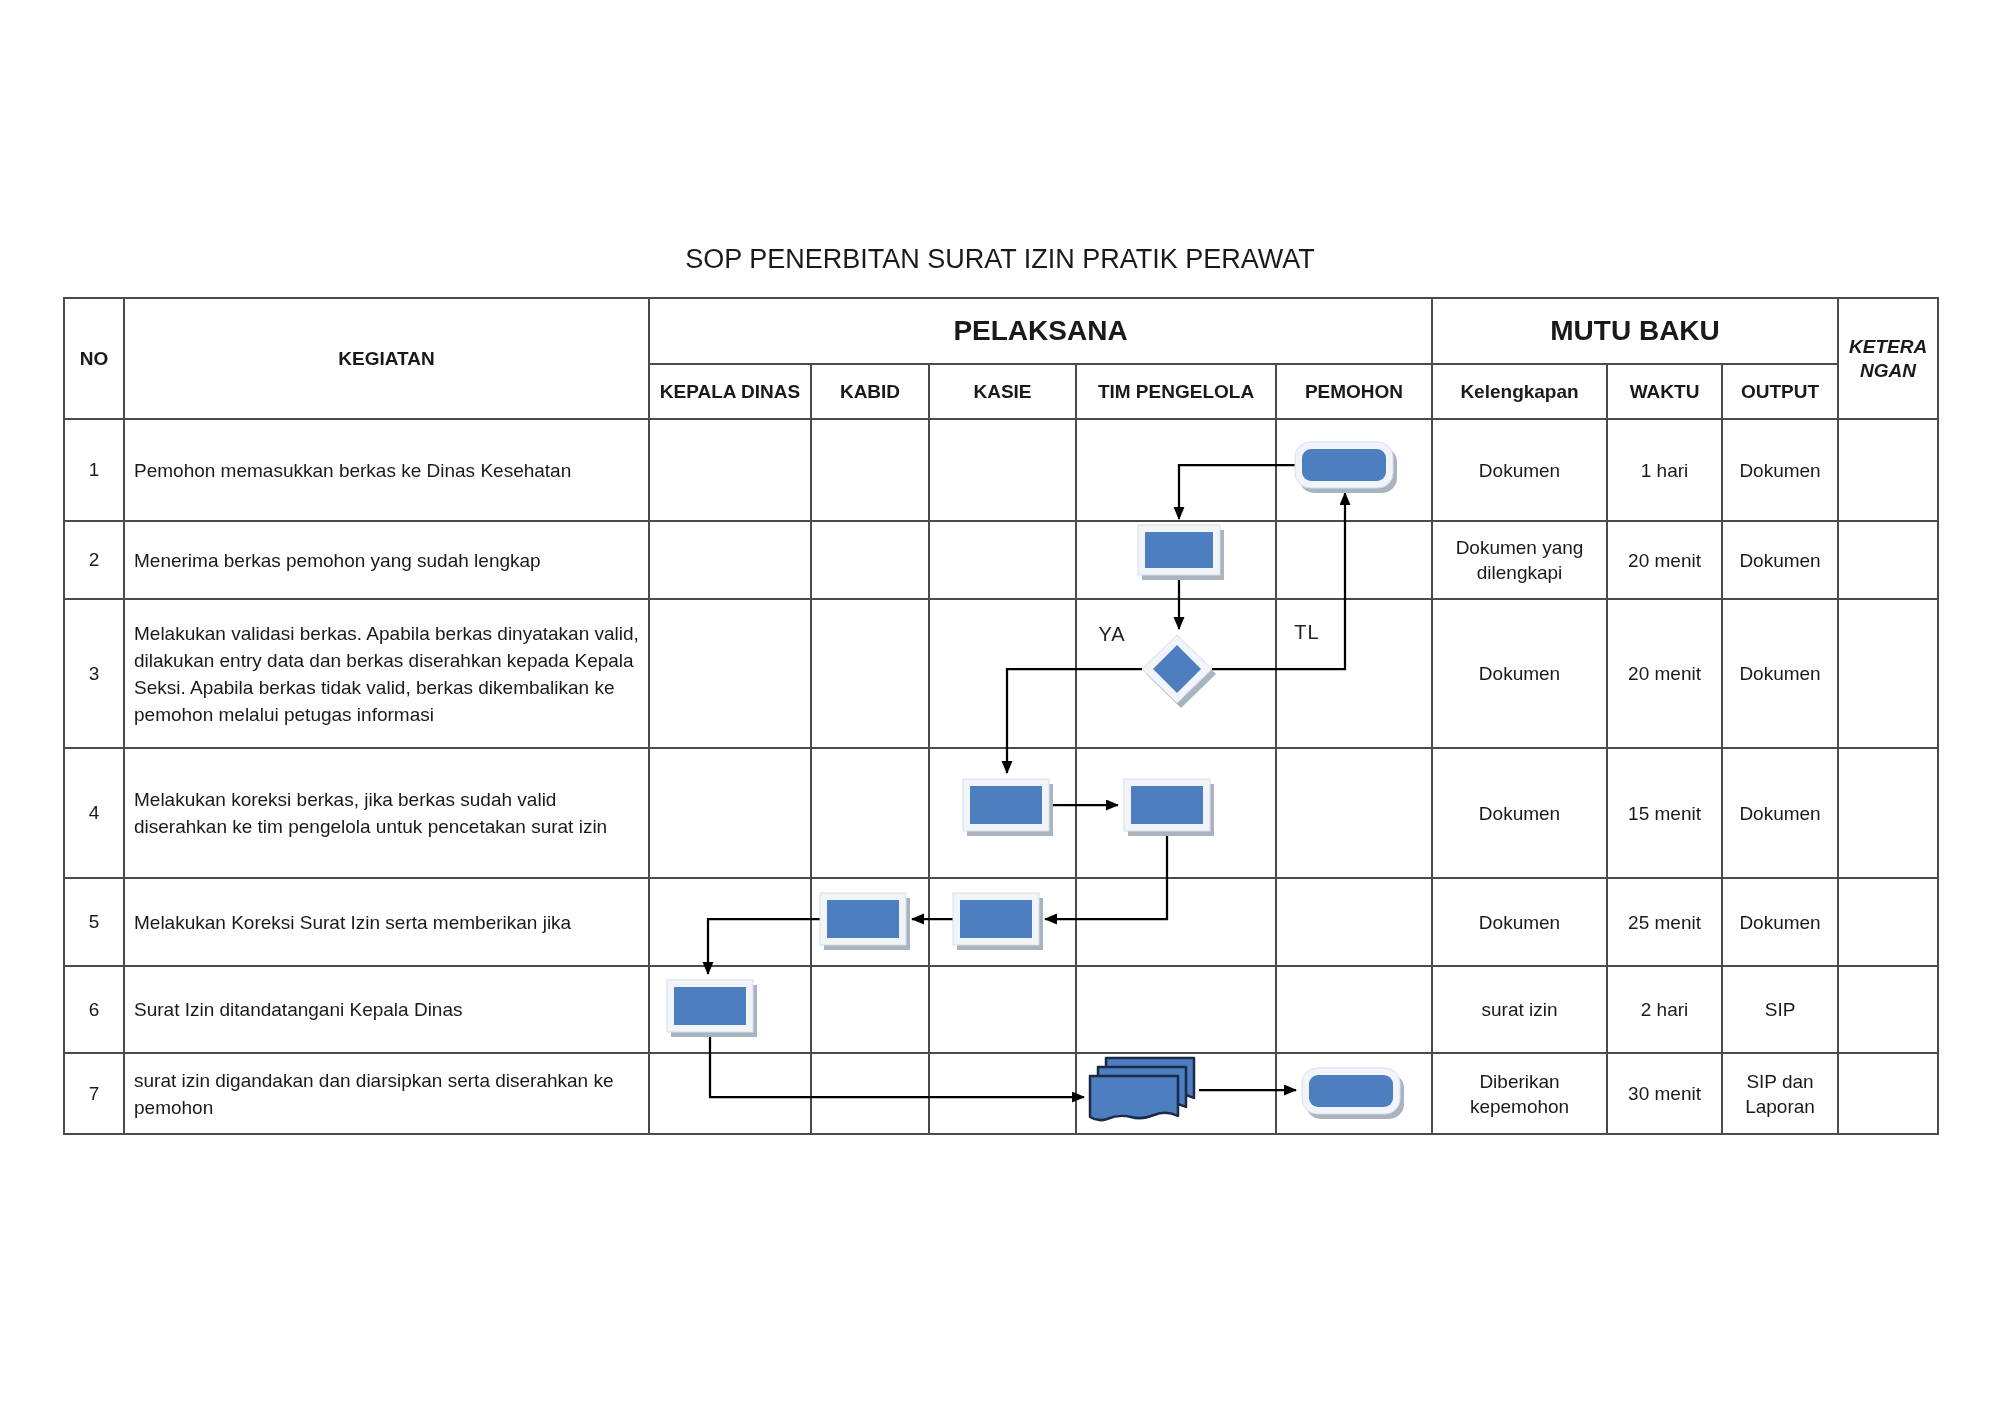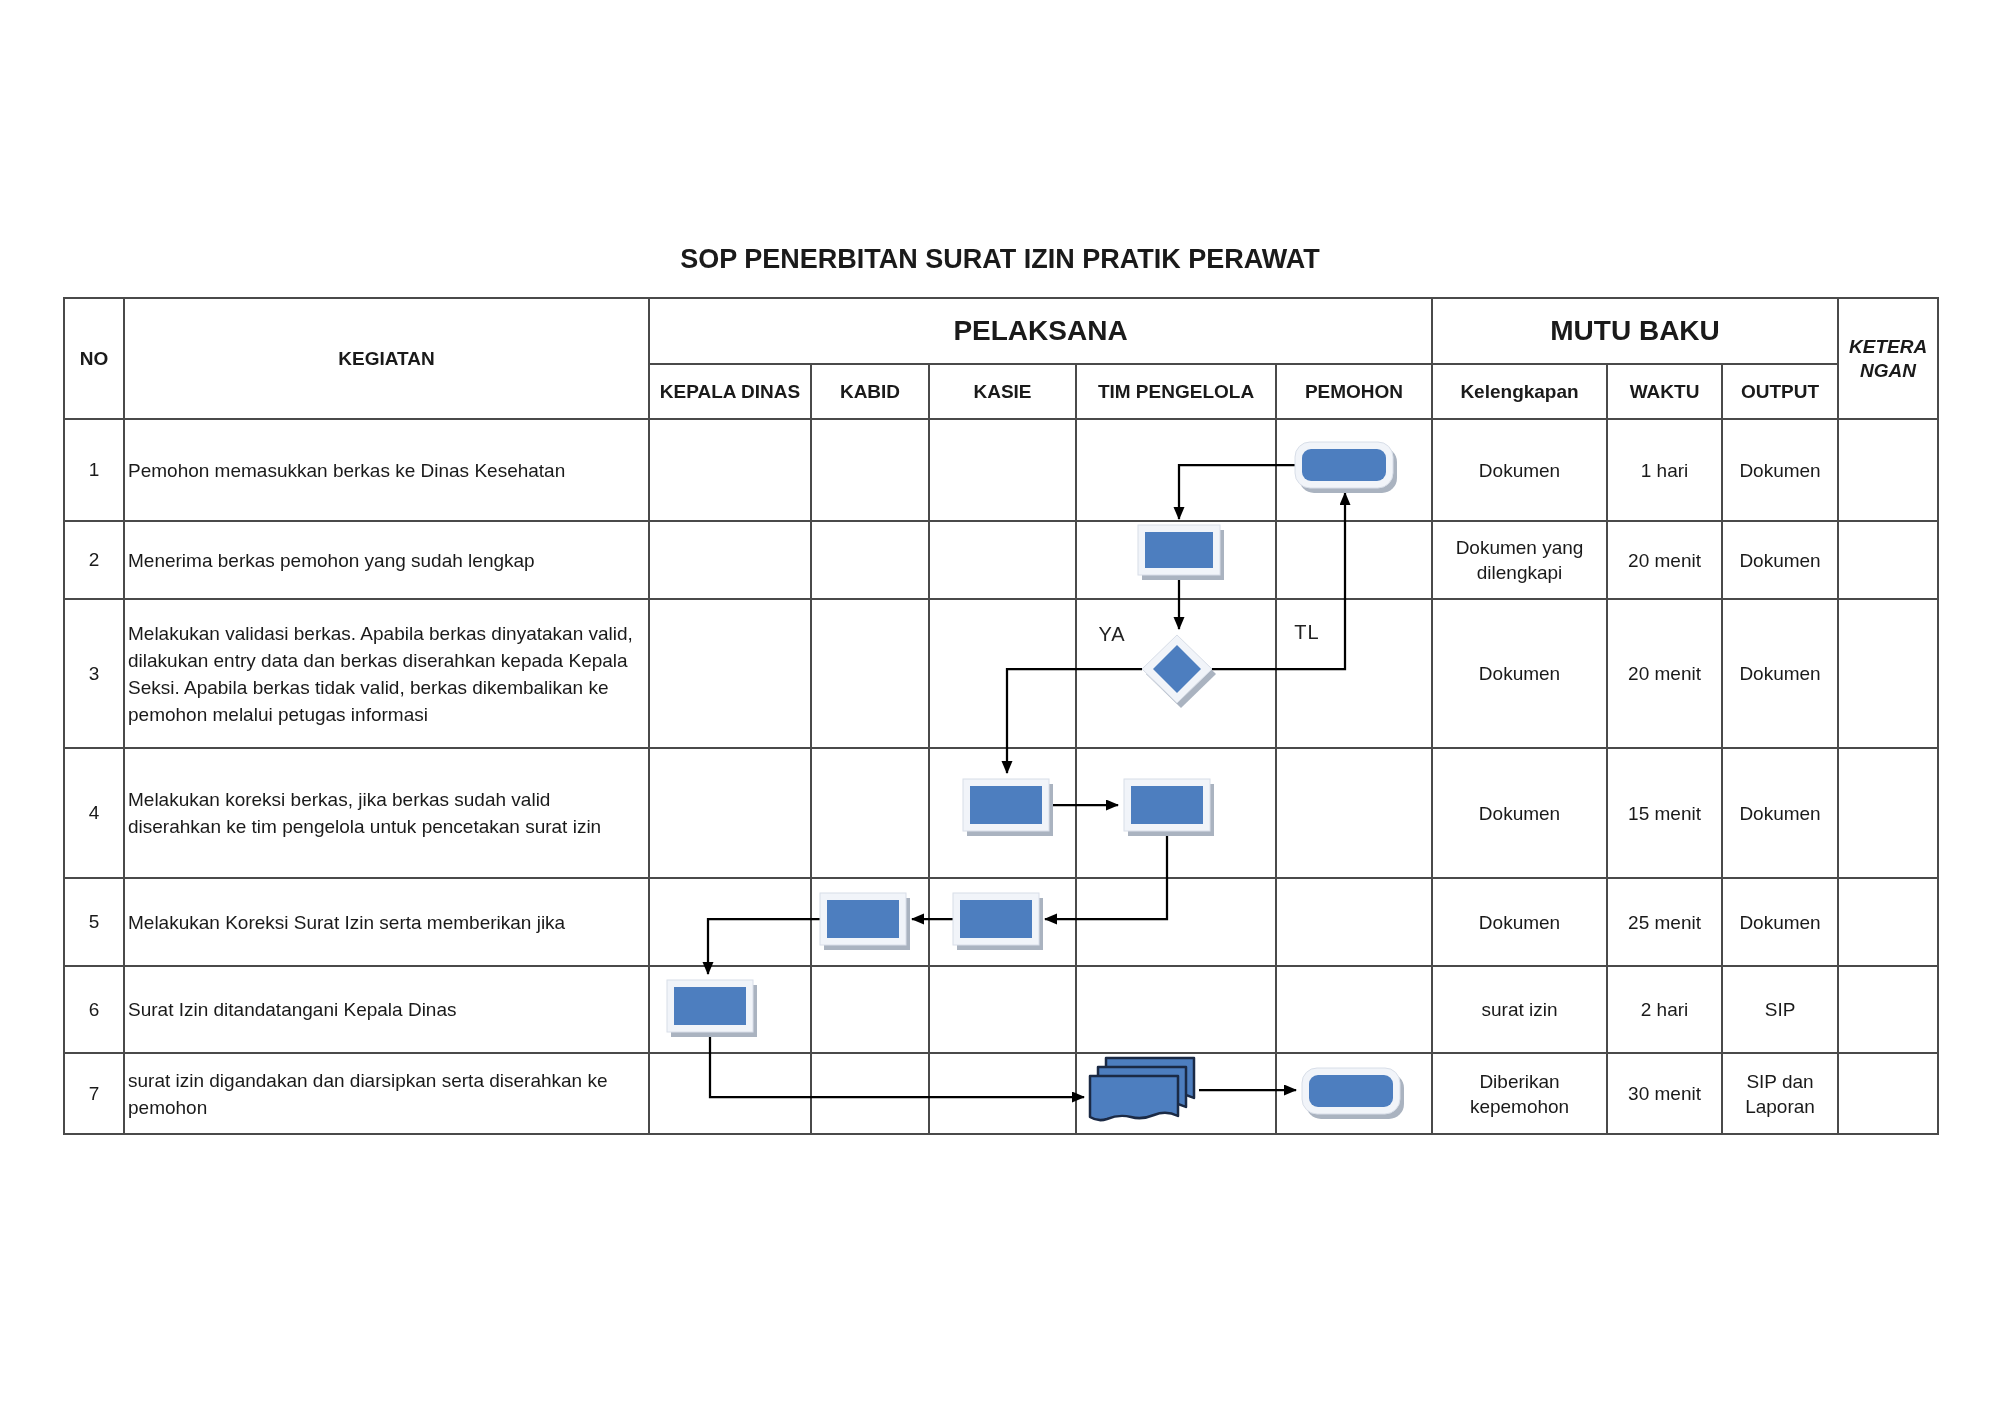--- a/index.html
+++ b/index.html
@@ -3,35 +3,35 @@
 <meta charset="utf-8">
 <style>
   html,body{margin:0;padding:0;background:#ffffff;}
   body{
     width:2000px;height:1414px;position:relative;
     font-family:"Liberation Sans","DejaVu Sans",sans-serif;
     color:#1a1a1a;
   }
   .page-title{
     position:absolute;left:0;top:244px;width:2000px;
-    text-align:center;font-size:27px;font-weight:bold;letter-spacing:0;
+    text-align:center;font-size:27px;font-weight:normal;letter-spacing:0;
   }
   .sop-table{
     position:absolute;left:63px;top:297px;width:1874px;
     border-collapse:collapse;table-layout:fixed;
   }
   .sop-table td,.sop-table th{
     border:2px solid #4a4a4a;vertical-align:middle;text-align:center;
     font-size:19px;padding:2px 6px;overflow:hidden;background:transparent;
   }
   .sop-table th{font-weight:bold;}
   th.group{font-size:28px;text-align:center;}
   th.sub{font-size:19px;margin-top:33px;}
   th.keterangan-h{font-size:19px;line-height:24px;padding:2px 10px;font-style:italic;}
-  td.kegiatan{text-align:left;padding:6px 3px;line-height:27px;}
+  td.kegiatan{text-align:left;padding:6px 9px;line-height:27px;}
   td.no-cell{font-size:19px;}
   td.mutu{line-height:25px;}
   .flow-overlay{
     position:absolute;left:63px;top:297px;width:1874px;height:836px;
     pointer-events:none;
   }
 </style>
 </head>
 <body>
 

